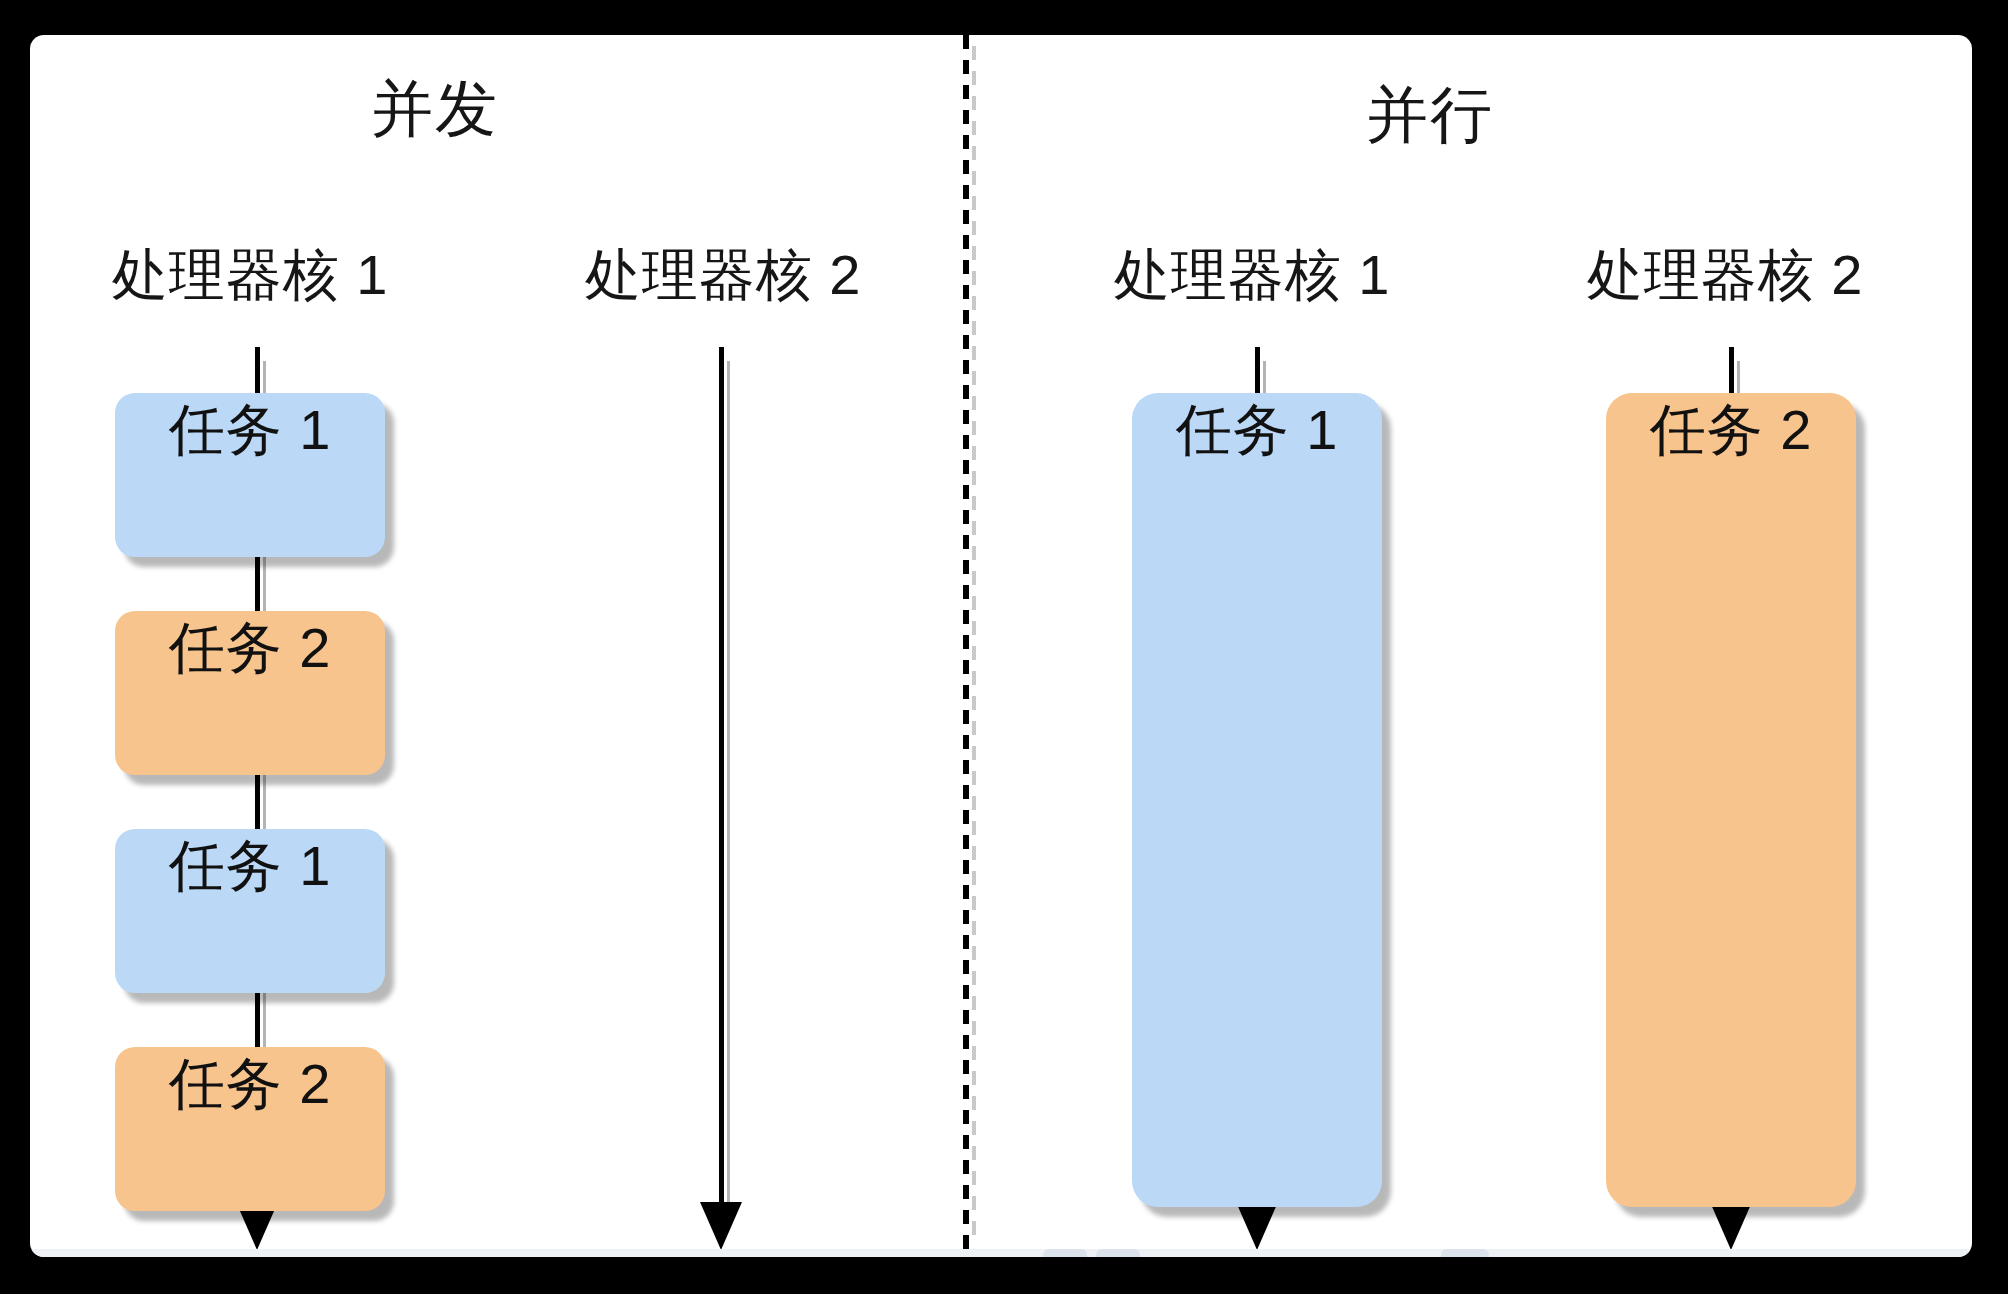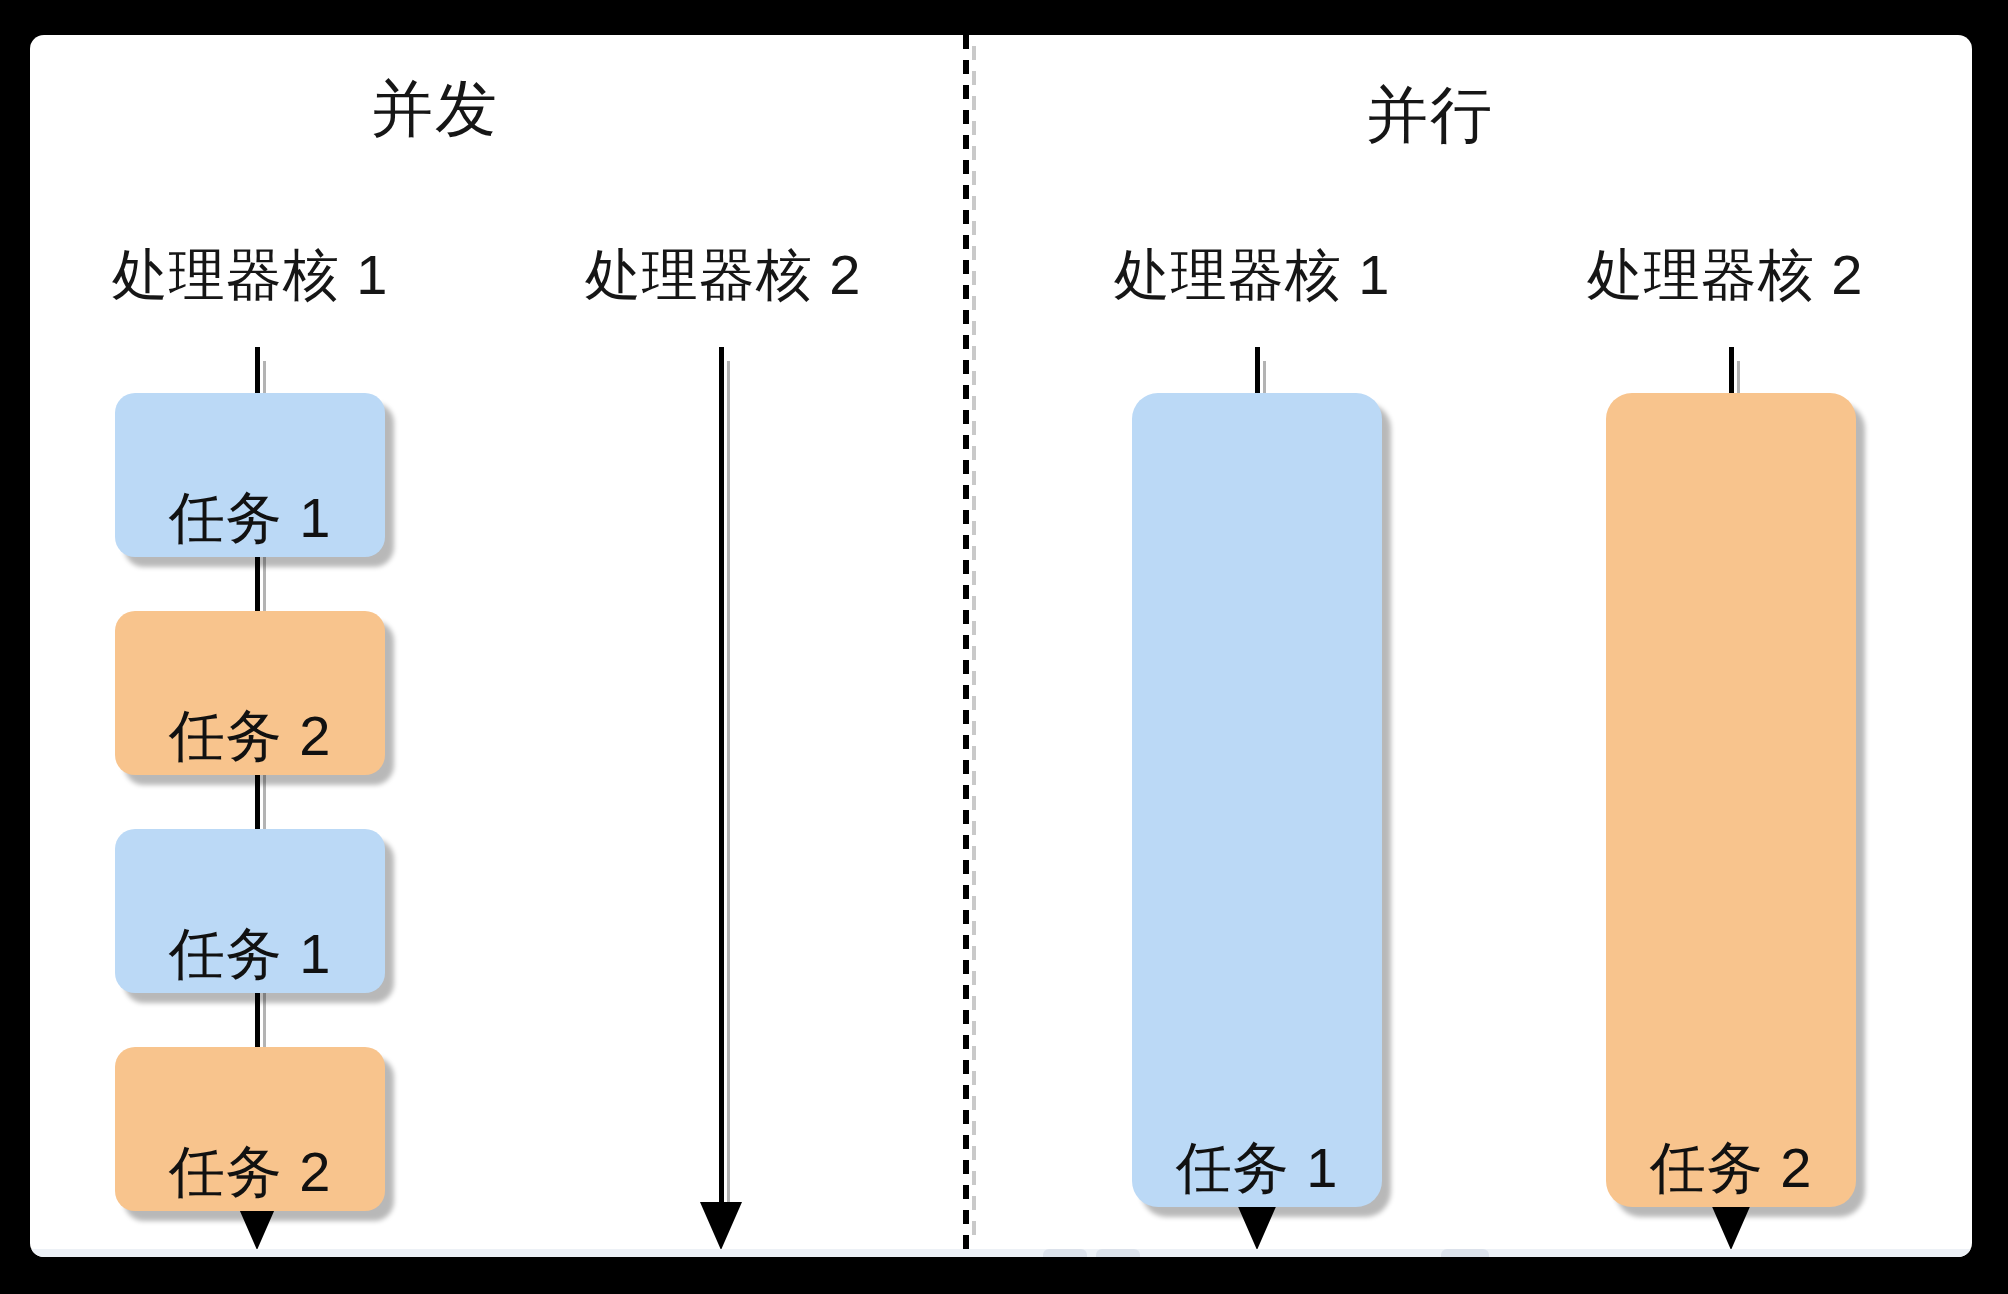--- a/index.html
+++ b/index.html
@@ -23,21 +23,21 @@
   }
   .vline{position:absolute;width:5px;background:#000;}
   .vline-shadow{position:absolute;width:3px;background:#b3b3b3;}
   .arrowhead{
     position:absolute;width:0;height:0;
     border-left:21px solid transparent;border-right:21px solid transparent;
     border-top:48px solid #000;
   }
   .task-box{
     position:absolute;border-radius:20px;
-    display:flex;align-items:flex-end;justify-content:center;
+    display:flex;align-items:flex-start;justify-content:center;
     font-size:56px;color:#111;white-space:nowrap;letter-spacing:1px;
     box-shadow:9px 10px 5px rgba(0,0,0,0.28);
   }
   .task-box.tall{border-radius:26px;}
   .divider{
     position:absolute;left:933px;top:0;width:6px;height:1214px;
     background:repeating-linear-gradient(to bottom,#000 0 14px,transparent 14px 25px);
   }
   .divider-shadow{
     position:absolute;left:942px;top:0;width:4px;height:1208px;

